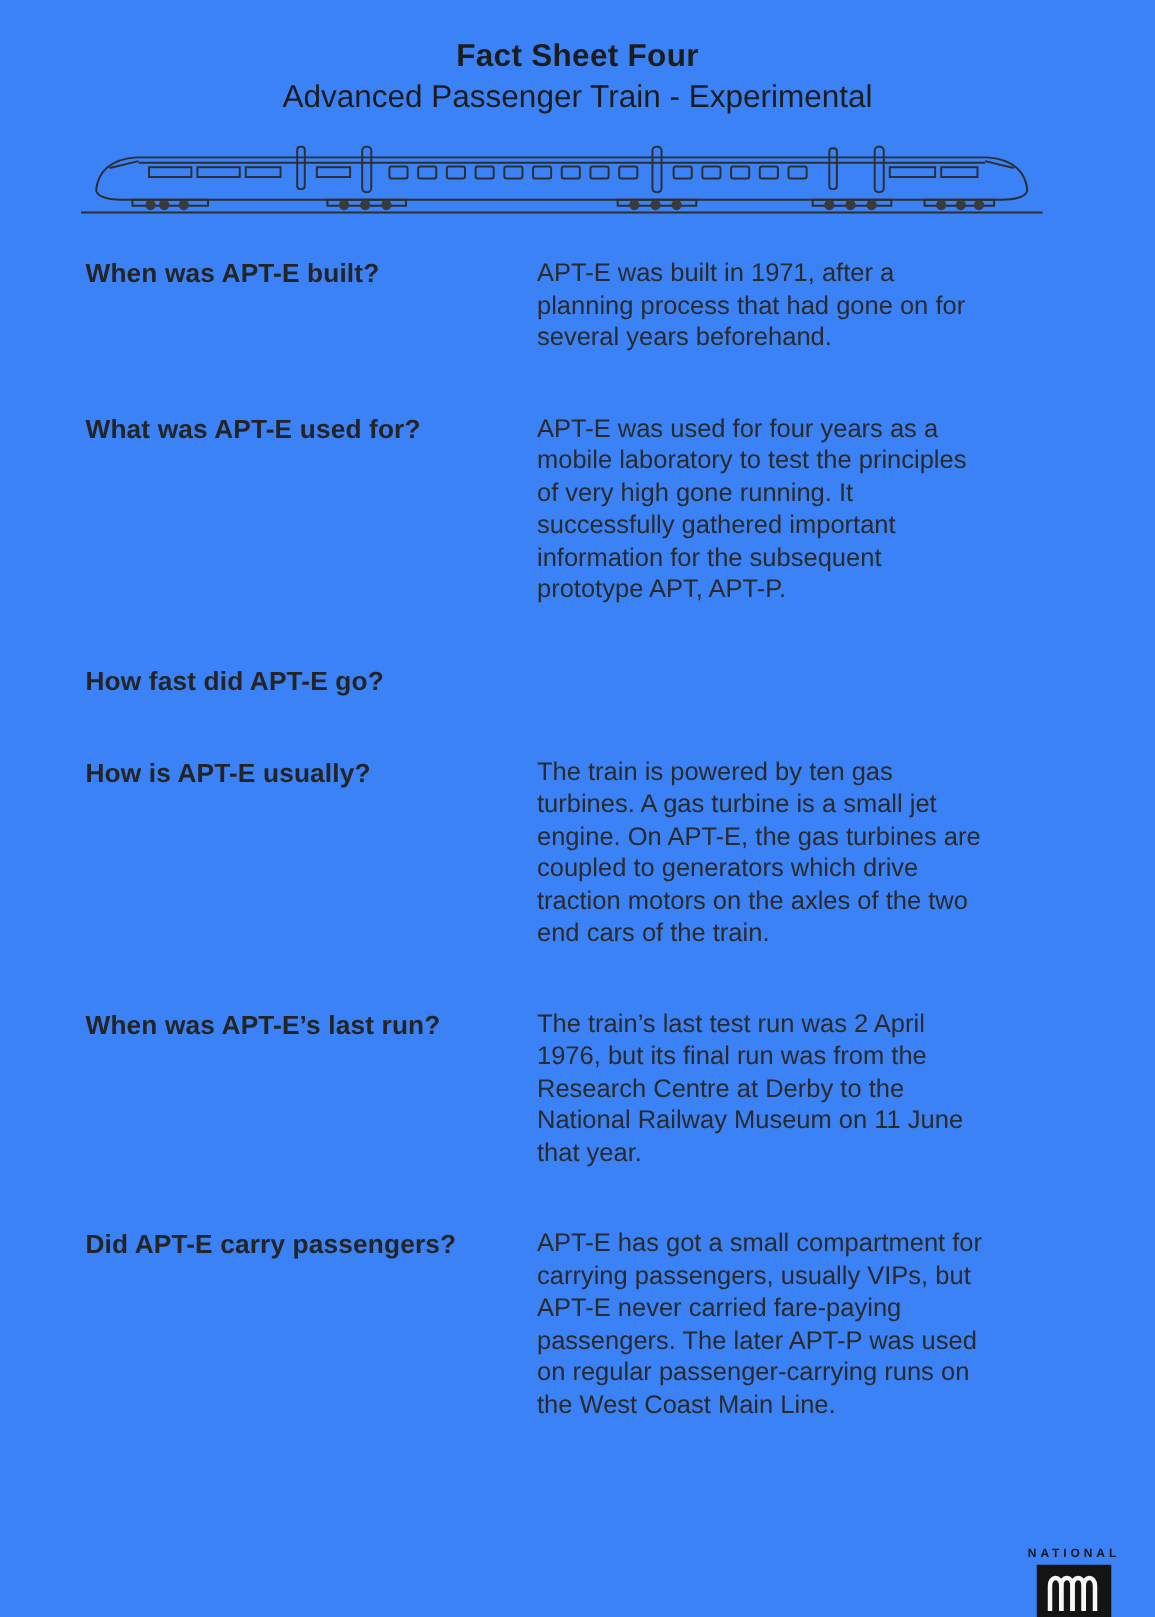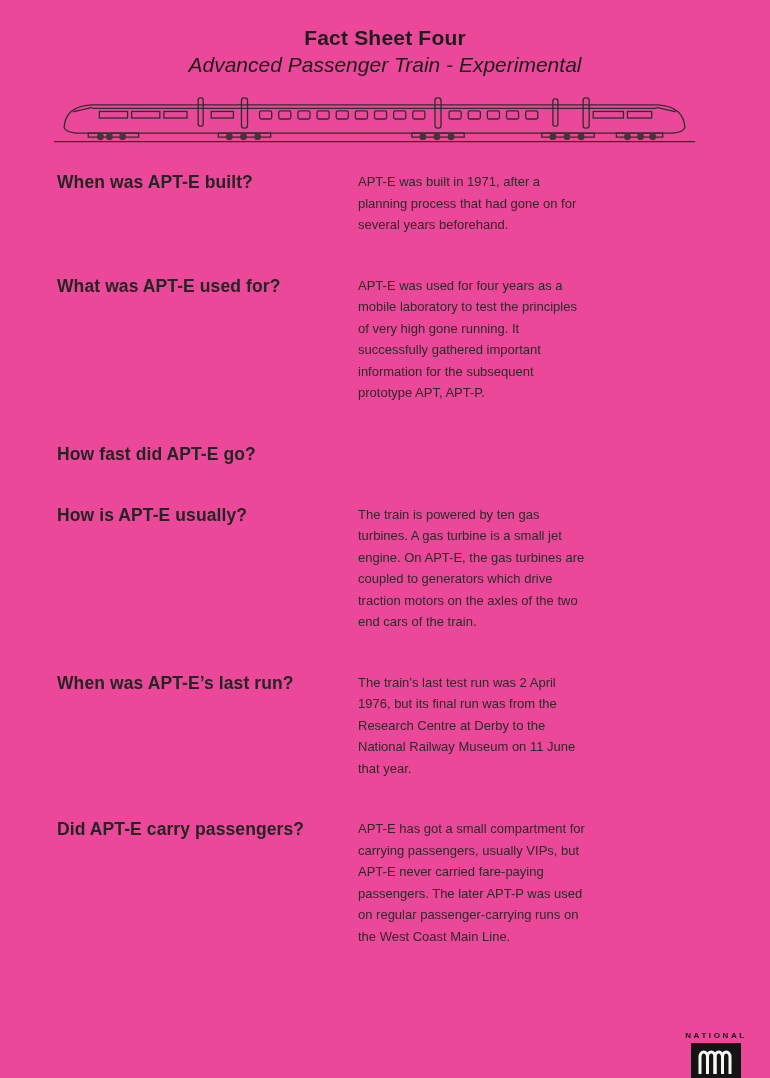--- a/index.html
+++ b/index.html
@@ -5,47 +5,47 @@
   html,body{margin:0;padding:0;}
   body{
     background:#e9e9e7;
     font-family:"Liberation Sans","DejaVu Sans",sans-serif;
     -webkit-font-smoothing:antialiased;
   }
   .page{
     position:relative;
     width:770px;height:1078px;
     margin:0 auto;
-    background:#ec4899;
+    background:#3b82f6;
     color:#1f1f1f;
     overflow:hidden;
   }
   .header{ text-align:center; padding-top:26px; }
   .title{
     font-size:21px; font-weight:600; letter-spacing:.2px;
     color:#1c1c1c;
   }
   .subtitle{
-    font-size:21px; font-style:italic; font-weight:500;
+    font-size:21px; font-weight:500;
     margin-top:3px; color:#1c1c1c;
   }
   .train-wrap{ margin:8px 0 0 52px; width:645px; }
   .train-wrap svg{ display:block; }
 
   .qa-section{ margin:24px 0 16px 57px; }
   .qa-row{ display:flex; margin-bottom:39px; }
   .qa-row .q{
     width:301px; flex:0 0 301px;
     font-size:17.5px; font-weight:bold; color:#242424;
     letter-spacing:.1px;
     padding-top:1px;
   }
   .qa-row .a{
     width:345px;
-    font-size:13px; line-height:21.5px; color:#2a2a2a;
+    font-size:17px; line-height:21.5px; color:#2a2a2a;
     white-space:pre-line;
   }
 
   .nrm-logo{
     position:absolute; top:1030px; right:21px;
     width:66px; text-align:center;
   }
   .nrm-logo .logo-word{
     font-size:8px; font-weight:bold; color:#161616;
     letter-spacing:2.6px; line-height:11px; white-space:nowrap;

